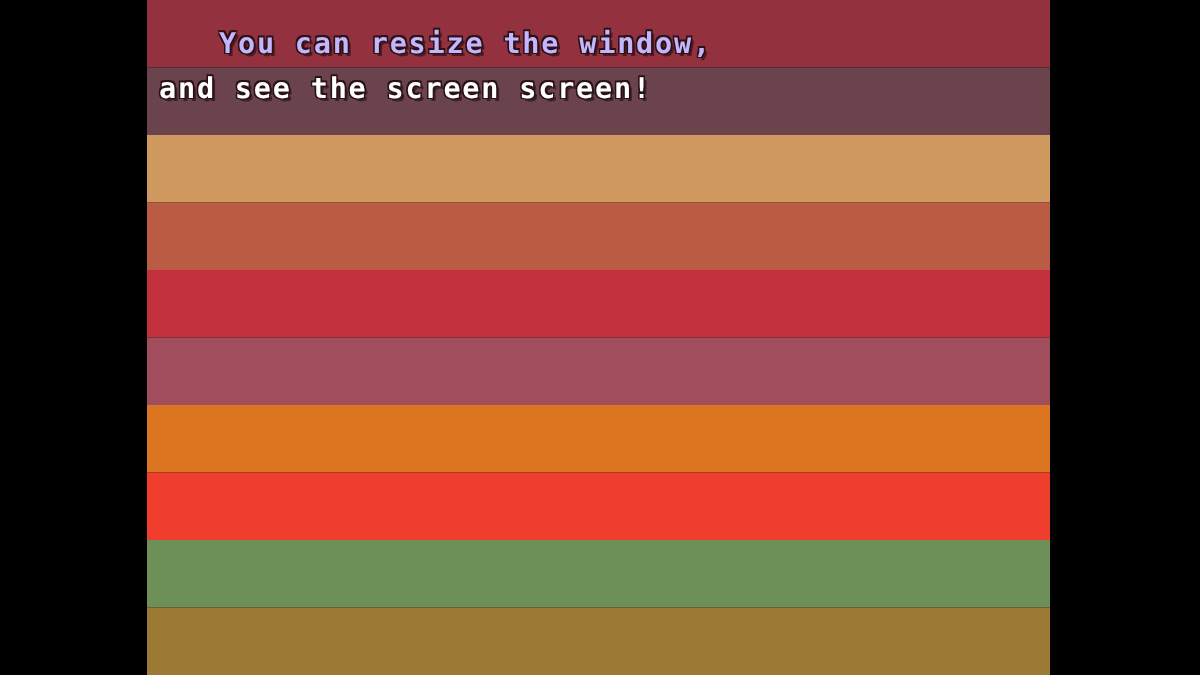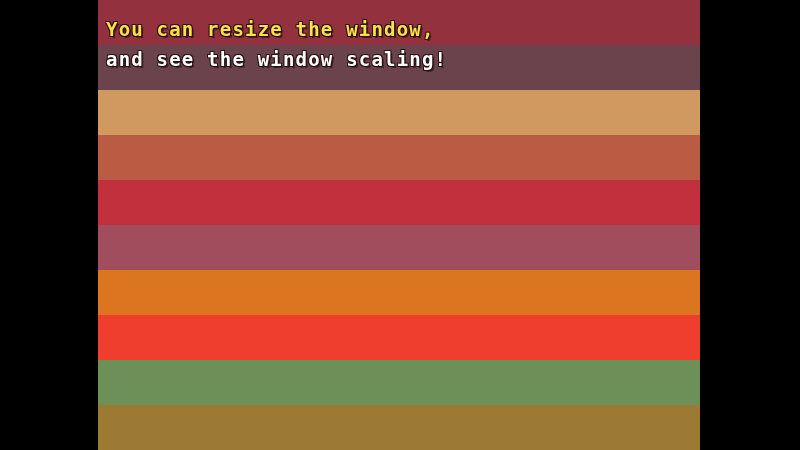--- a/index.html
+++ b/index.html
@@ -97,22 +97,22 @@
         <div class="stripe" style="background: rgb(186, 91, 68);"></div>
         <div class="stripe" style="background: rgb(194, 48, 62);"></div>
         <div class="stripe" style="background: rgb(160, 78, 93);"></div>
         <div class="stripe" style="background: rgb(219, 117, 32);"></div>
         <div class="stripe" style="background: rgb(239, 62, 46);"></div>
         <div class="stripe" style="background: rgb(109, 144, 89);"></div>
         <div class="stripe" style="background: rgb(156, 122, 51);"></div>
       </div>
 
     <div id="text-overlay">
-      <span class="text-line" style="color: #fde047; text-shadow: rgb(43, 18, 22) -1px -1px 0px, rgb(43, 18, 22) 1px -1px 0px, rgb(43, 18, 22) -1px 1px 0px, rgb(43, 18, 22) 1px 1px 0px, rgba(20, 8, 10, 0.55) 2px 2px 0px;">You can resize the window,</span>
-      <span class="text-line" style="color: rgb(255, 255, 255); text-shadow: rgb(43, 18, 22) -1px -1px 0px, rgb(43, 18, 22) 1px -1px 0px, rgb(43, 18, 22) -1px 1px 0px, rgb(43, 18, 22) 1px 1px 0px, rgba(20, 8, 10, 0.55) 2px 2px 0px;">and see the window scaling!</span>
+      <span class="text-line" style="color: #c4b5fd; text-shadow: rgb(43, 18, 22) -1px -1px 0px, rgb(43, 18, 22) 1px -1px 0px, rgb(43, 18, 22) -1px 1px 0px, rgb(43, 18, 22) 1px 1px 0px, rgba(20, 8, 10, 0.55) 2px 2px 0px; margin-left: 40px;">You can resize the window,</span>
+      <span class="text-line" style="color: rgb(255, 255, 255); text-shadow: rgb(43, 18, 22) -1px -1px 0px, rgb(43, 18, 22) 1px -1px 0px, rgb(43, 18, 22) -1px 1px 0px, rgb(43, 18, 22) 1px 1px 0px, rgba(20, 8, 10, 0.55) 2px 2px 0px;">and see the screen screen!</span>
     </div>
 
   </div>
 
   <div class="letterbox left" style="background: rgb(0, 0, 0); width: 98px;"></div>
   <div class="letterbox right" style="background: rgb(0, 0, 0); left: 700px; width: 100px;"></div>
 
 </div>
 
 </body></html>

